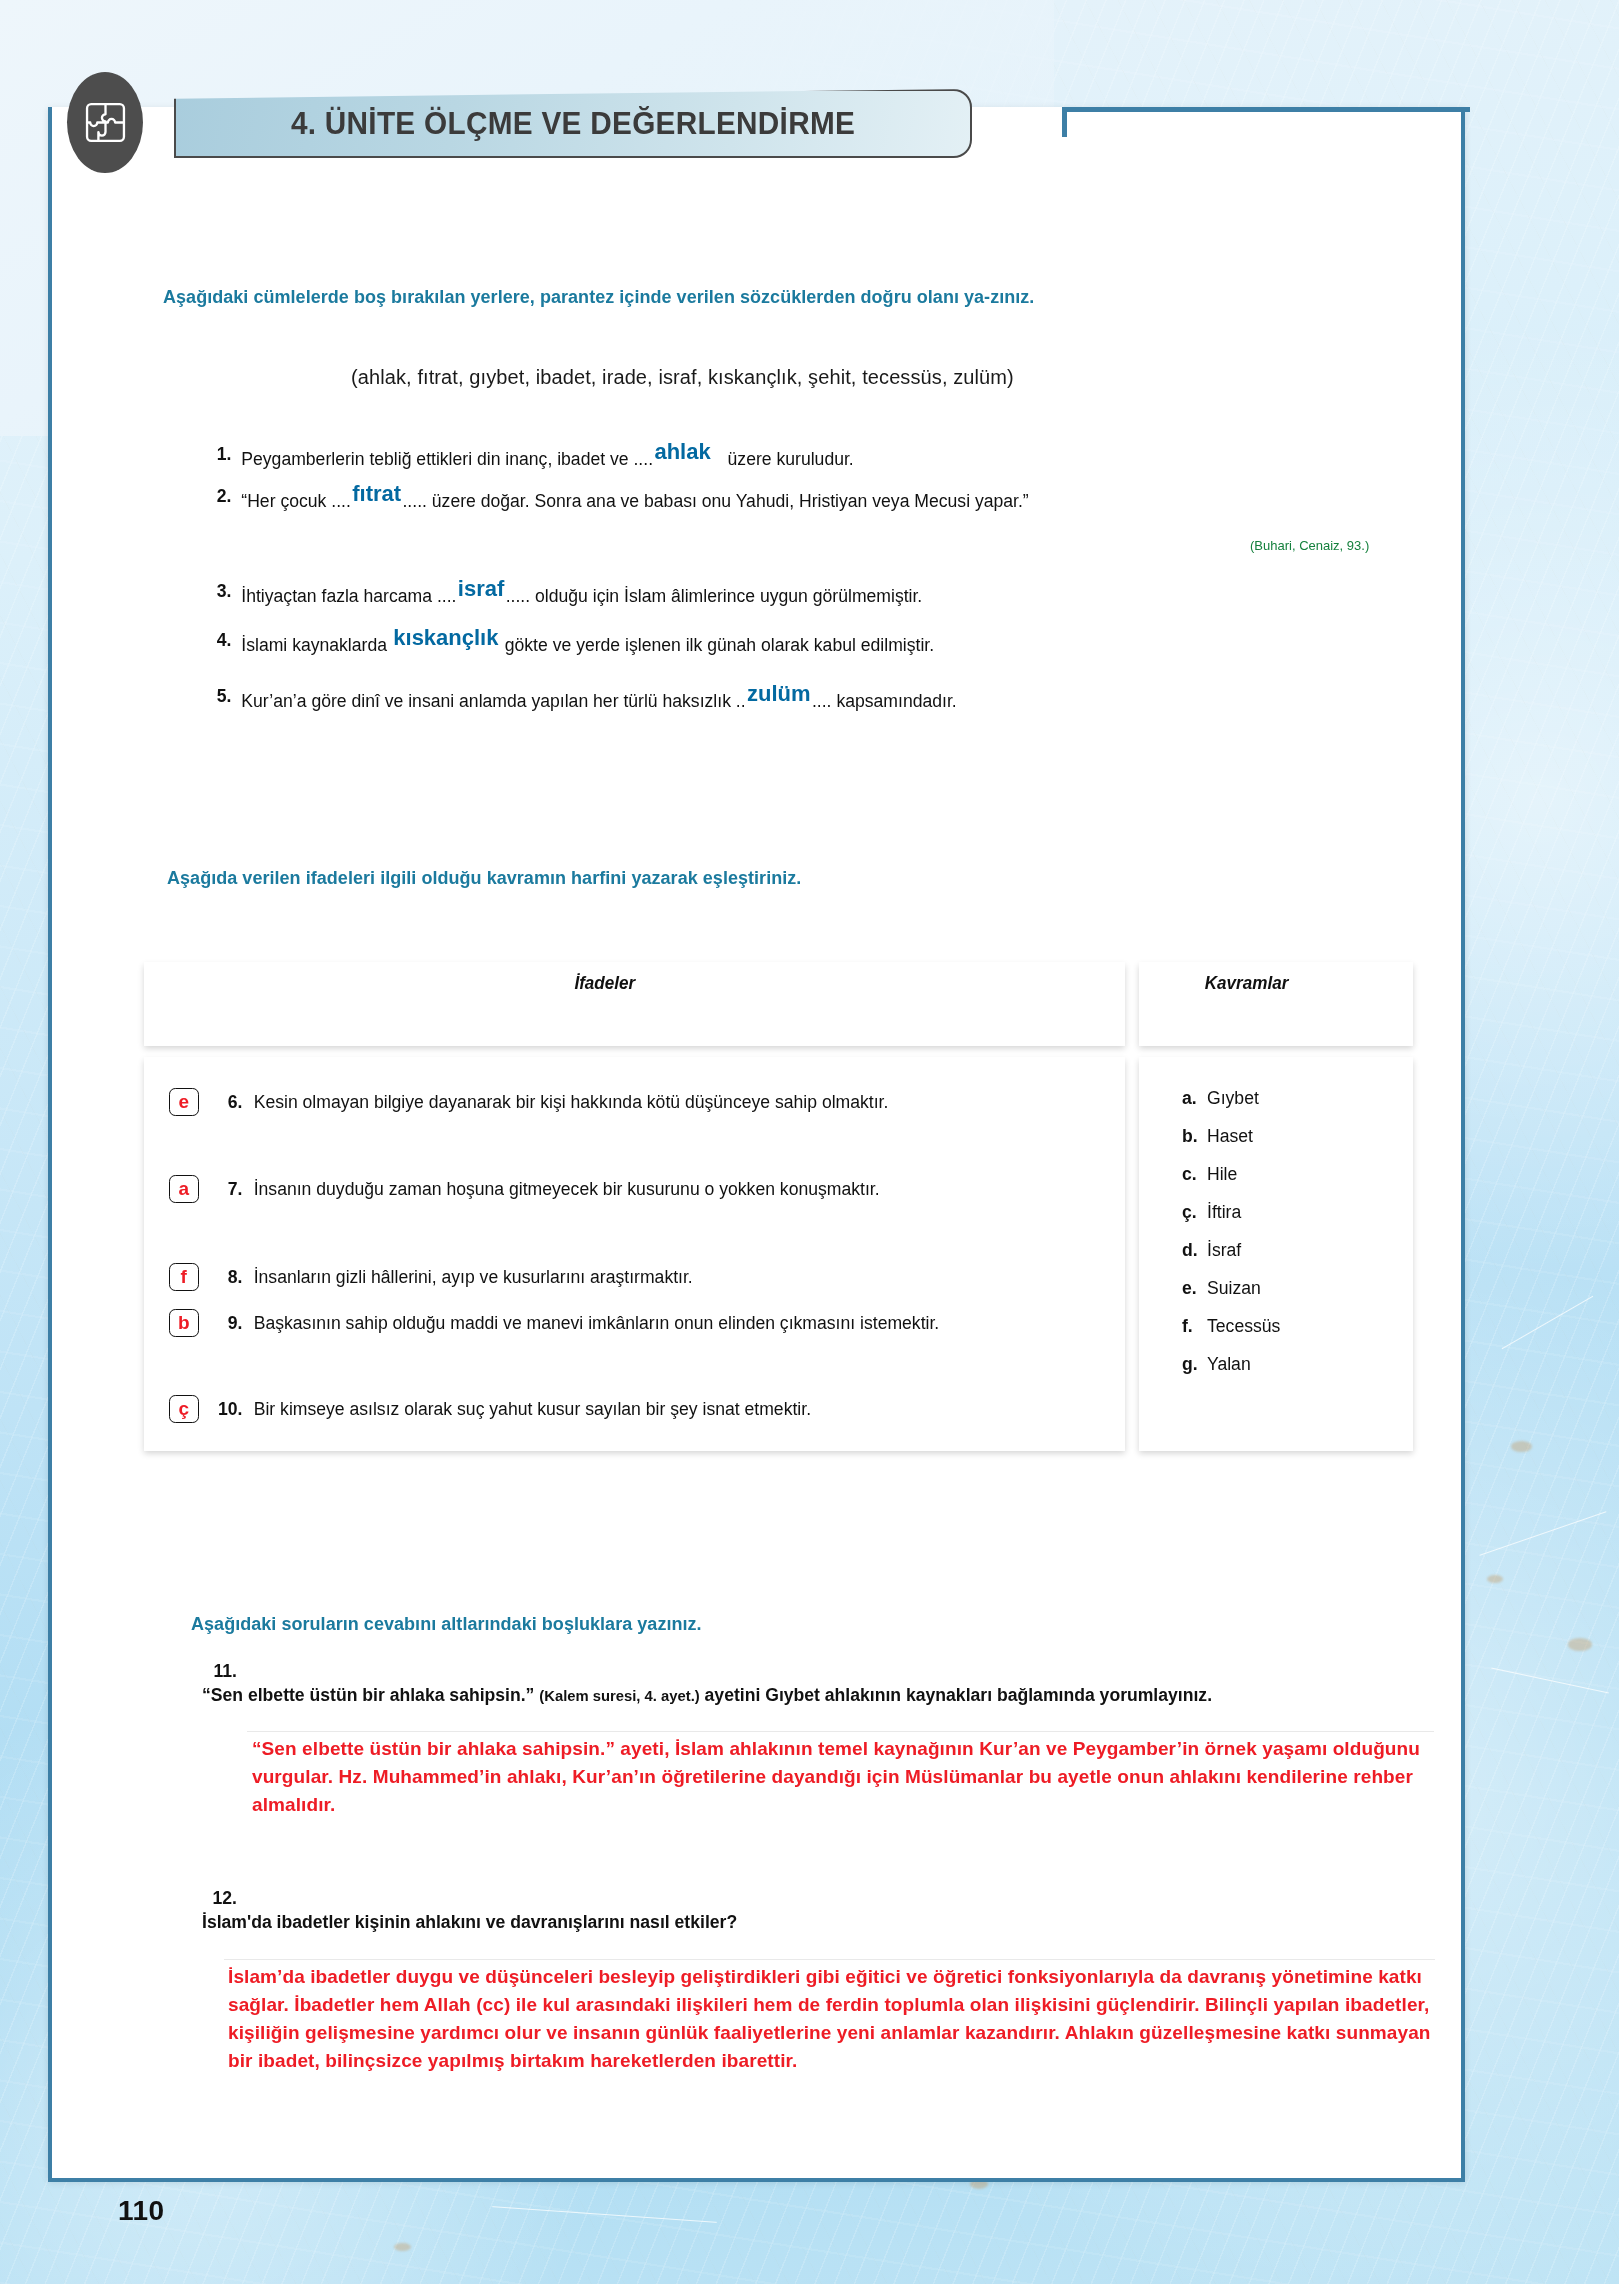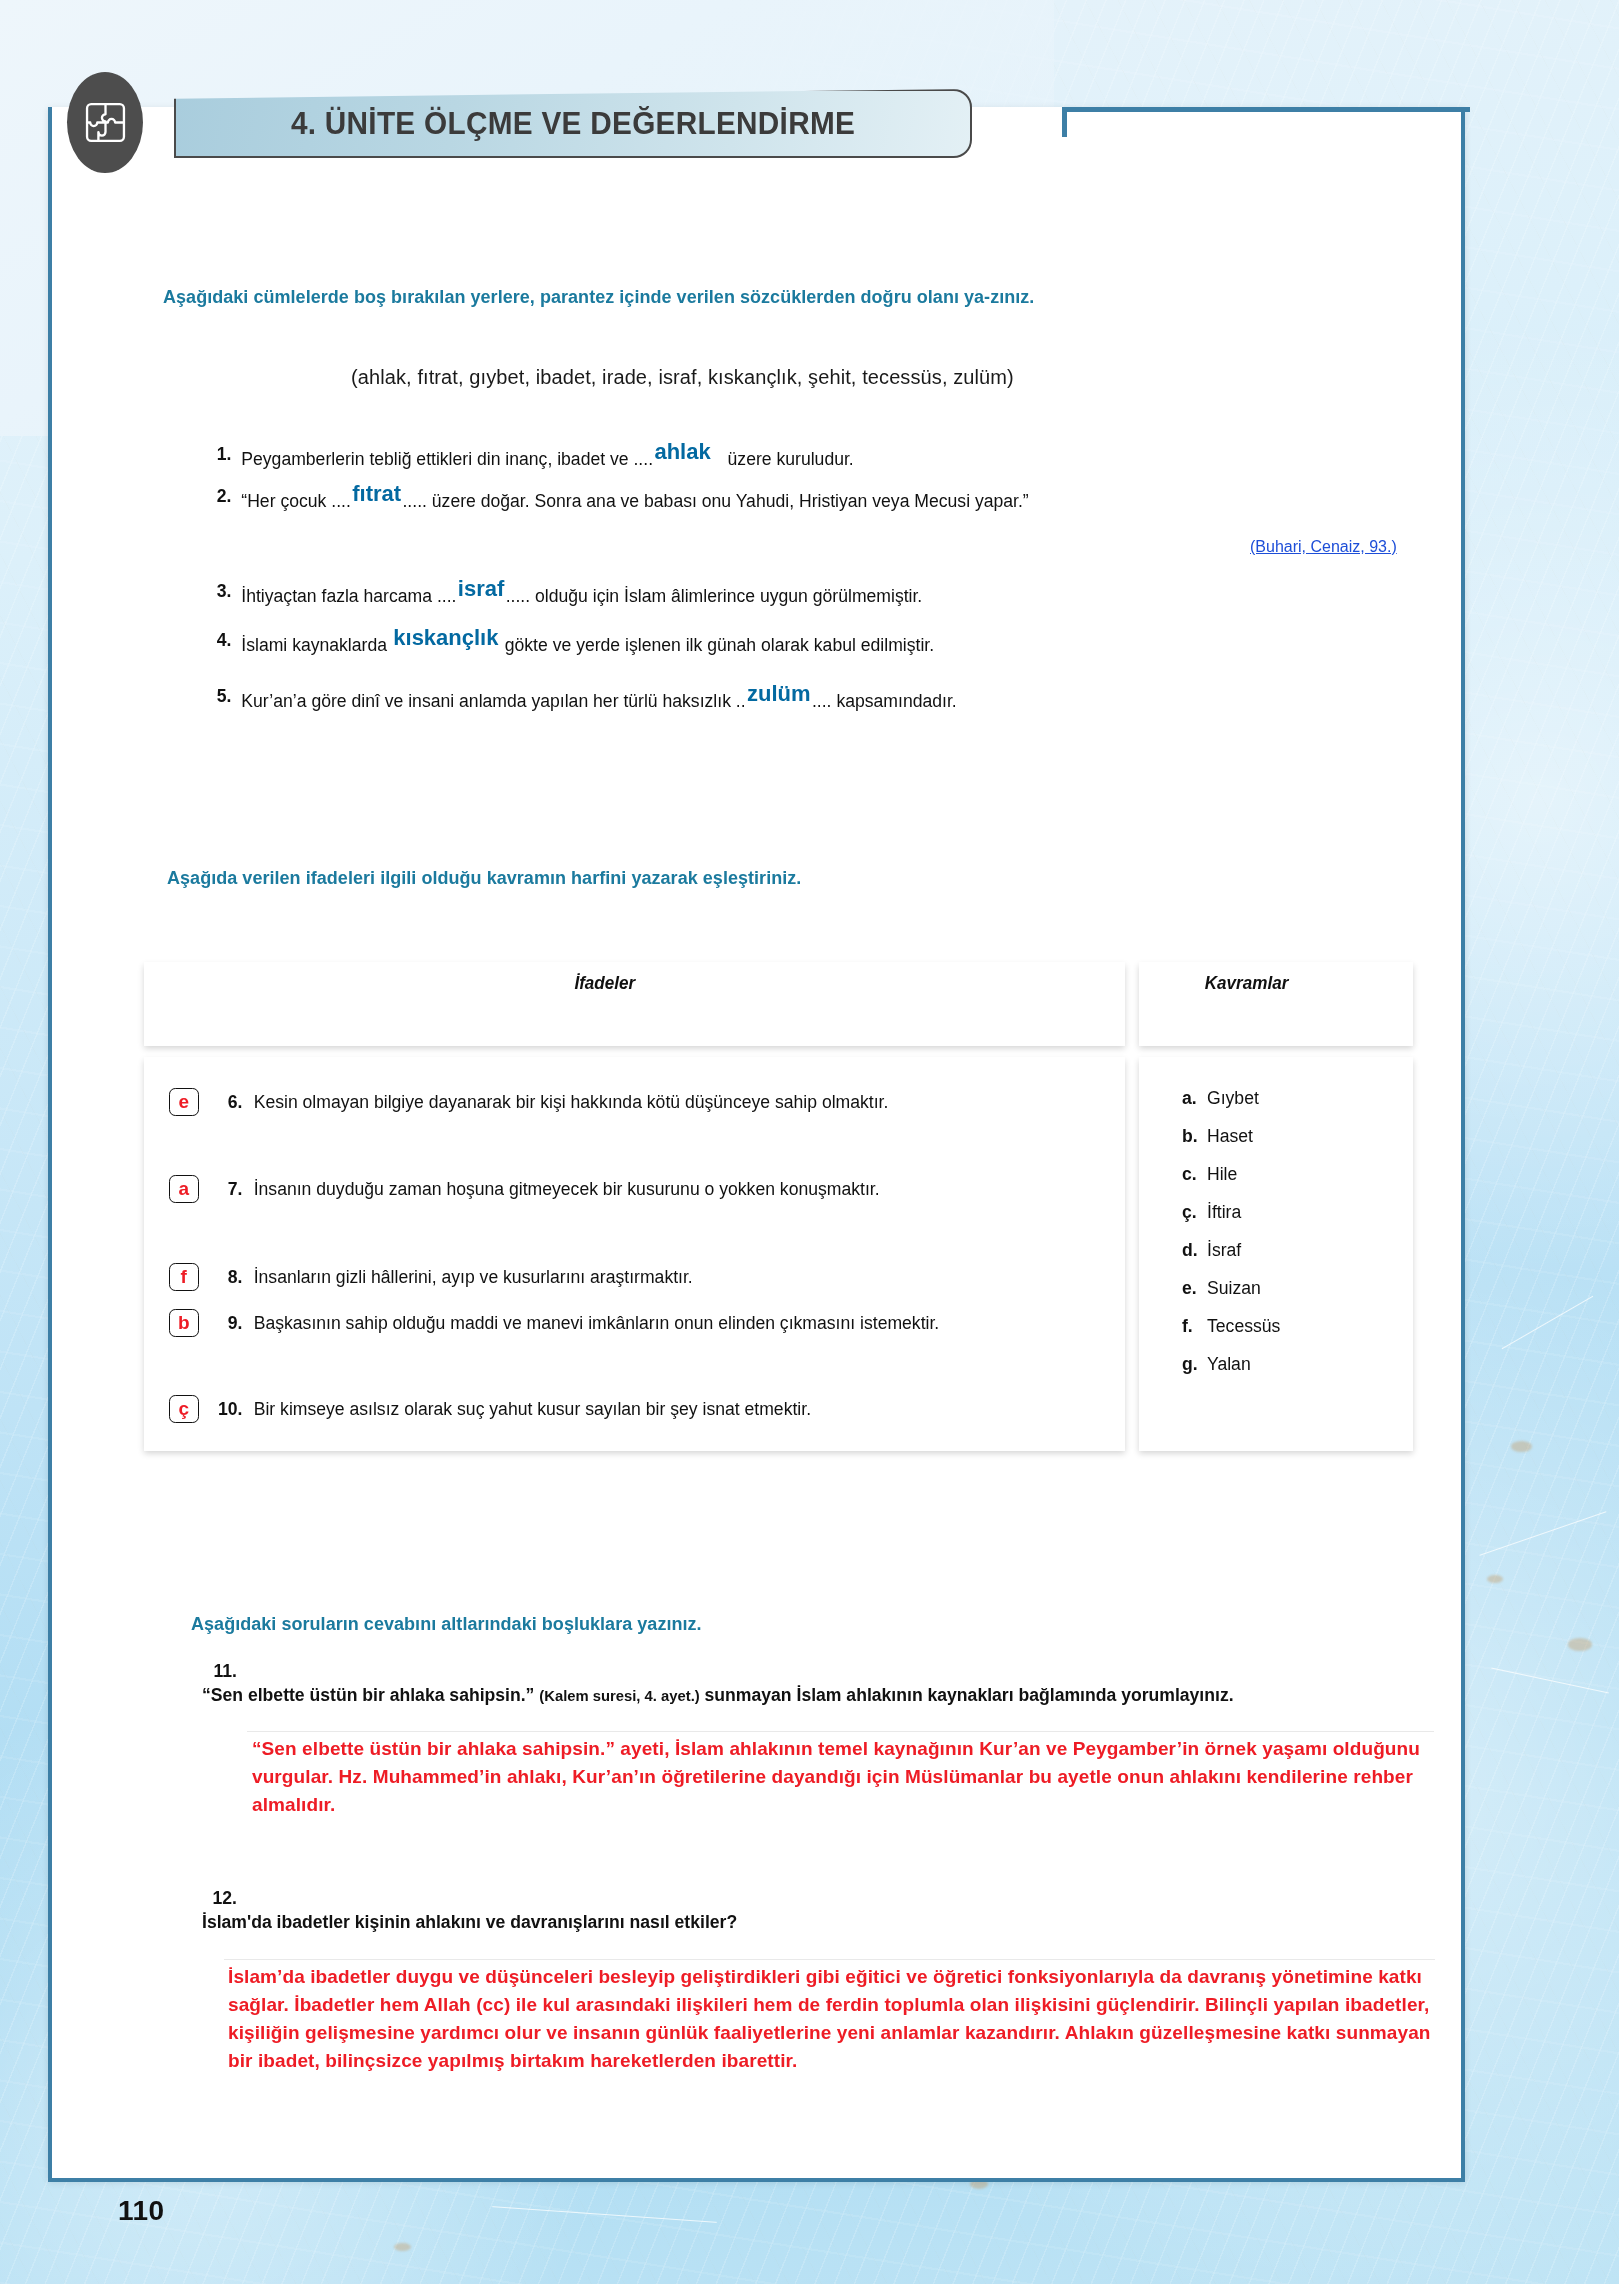--- a/index.html
+++ b/index.html
@@ -169,23 +169,22 @@
     font-weight: 700;
     font-size: 22px;
     position: relative;
     top: -6.3px;
     padding: 0 1.4px;
     white-space: nowrap;
   }
 
   .source-ref {
     position: absolute;
-    font-size: 16px;
-    color: #1d4ed8;
-    text-decoration: underline;
+    font-size: 13px;
+    color: #15803d;
   }
 
   
   .card {
     position: absolute;
     background: #fff;
     box-shadow: 0 2.8px 6.3px rgba(0,0,0,.17);
   }
   .card-head-label {
     position: absolute;
@@ -412,21 +411,21 @@
   <span class="concept-letter">g.</span><span>Yalan</span>
 </div>
 
 <div class="instr" style="left:167px; top:1612px; width:1195px;margin-left:24px;">Aşağıdaki soruların cevabını altlarındaki boşluklara yazınız.</div>
 
 <div class="oq" style="left:202px; top:1660px; width:1237px;">
   <span class="oq-num">11.</span>
   <span class="oq-text">
     <span>“Sen elbette üstün bir ahlaka sahipsin.”</span>
     <span class="oq-src">(Kalem suresi, 4. ayet.)</span>
-    <span>sunmayan İslam ahlakının kaynakları bağlamında yorumlayınız.</span>
+    <span>ayetini Gıybet ahlakının kaynakları bağlamında yorumlayınız.</span>
   </span>
 </div>
 
 <div class="answer-lines" style="left:247px; top:1731px; width:1187px; height:132px;"></div>
 <div class="answer-block" style="left:252px; top:1735px; width:1182px;">“Sen elbette üstün bir ahlaka sahipsin.” ayeti, İslam ahlakının temel kaynağının Kur’an ve Peygamber’in örnek yaşamı olduğunu vurgular. Hz. Muhammed’in ahlakı, Kur’an’ın öğretilerine dayandığı için Müslümanlar bu ayetle onun ahlakını kendilerine rehber almalıdır.</div>
 
 <div class="oq" style="left:202px; top:1887px; width:1237px;">
   <span class="oq-num">12.</span>
   <span class="oq-text">İslam'da ibadetler kişinin ahlakını ve davranışlarını nasıl etkiler?</span>
 </div>

